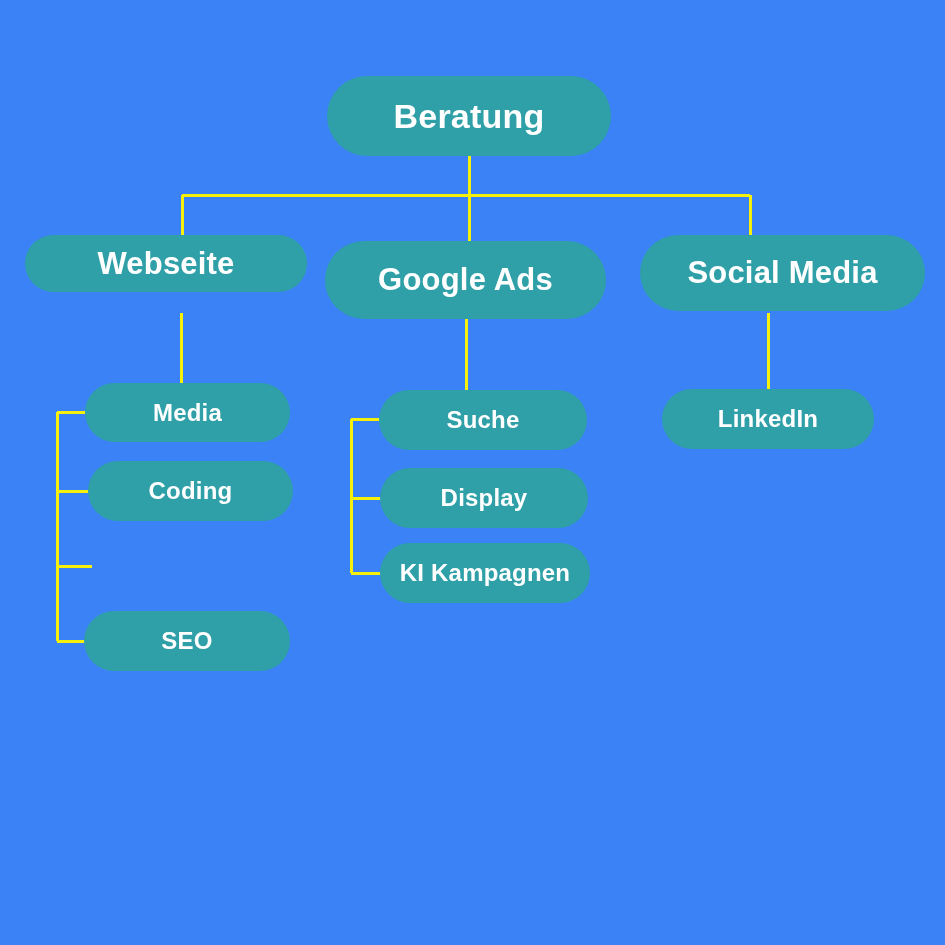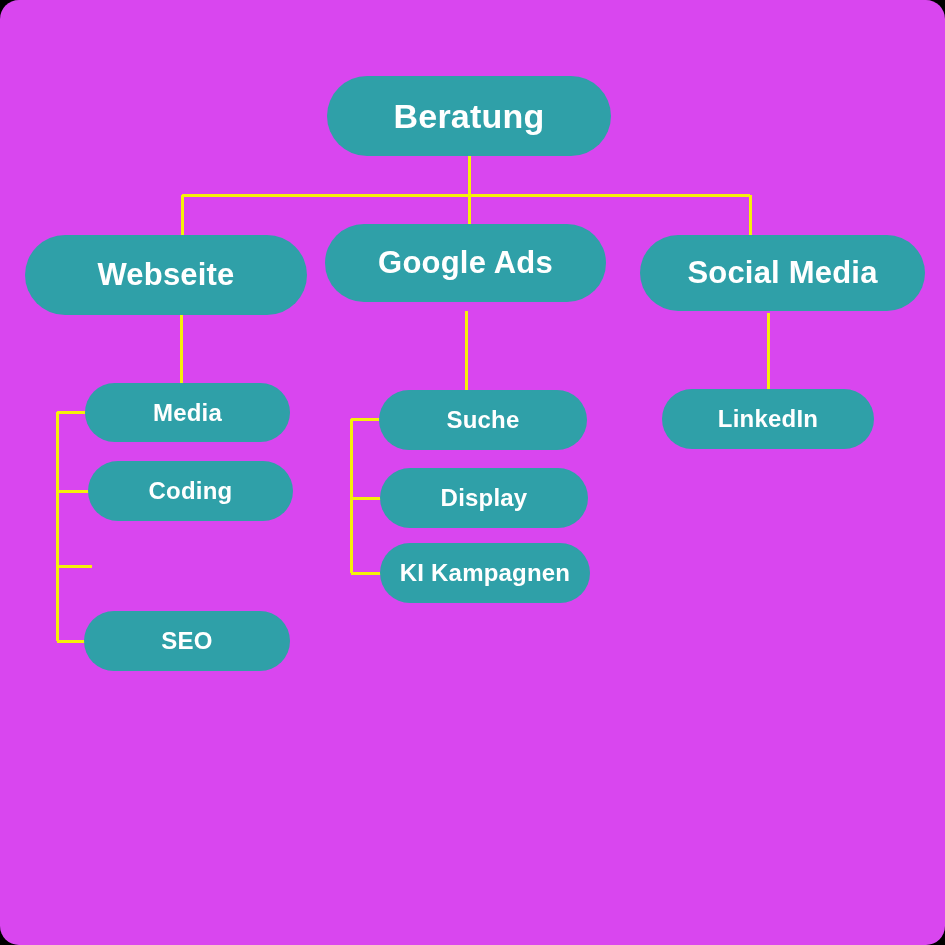--- a/index.html
+++ b/index.html
@@ -37,21 +37,21 @@
     white-space: nowrap;
     z-index: 2;
   }
   .level-1 { font-size: 34px; }
   .level-2 { font-size: 31px; }
   .level-3 { font-size: 24px; }
 </style>
 </head>
 <body style="background: rgb(0, 0, 0);">
 
-<div id="canvas" style="background: #d946ef; border-radius: 19px;">
+<div id="canvas" style="background: #3b82f6;">
 
   <svg id="edges" viewBox="0 0 945 945" xmlns="http://www.w3.org/2000/svg">
     <g fill="none" stroke="#F5F10A" stroke-width="3" shape-rendering="crispEdges">
 
       <path d="M 469 156 L 469 244" stroke="#F5F10A"></path>
 
       <path d="M 182 195 L 750 195" stroke="#F5F10A"></path>
       <path d="M 182 195 L 182 241" stroke="#F5F10A"></path>
       <path d="M 750 195 L 750 241" stroke="#F5F10A"></path>
 
@@ -69,25 +69,25 @@
       <path d="M 351 573 L 387 573" stroke="#F5F10A"></path>
 
       <path d="M 768 313 L 768 392" stroke="#F5F10A"></path>
     </g>
   </svg>
 
   <div class="node level-1" style="left: 327px; top: 76px; width: 284px; height: 80px; background: rgb(47, 160, 168); color: rgb(255, 255, 255);">
     <span>Beratung</span>
   </div>
 
-  <div class="node level-2" style="left: 25px; top: 235px; width: 282px; height: 80px; background: rgb(47, 160, 168); color: rgb(255, 255, 255);">
+  <div class="node level-2" style="left: 25px; top: 235px; width: 282px; height: 57px; background: rgb(47, 160, 168); color: rgb(255, 255, 255);">
     <span>Webseite</span>
   </div>
 
-  <div class="node level-2" style="left: 325px; top: 224px; width: 281px; height: 78px; background: rgb(47, 160, 168); color: rgb(255, 255, 255);">
+  <div class="node level-2" style="left: 325px; top: 241px; width: 281px; height: 78px; background: rgb(47, 160, 168); color: rgb(255, 255, 255);">
     <span>Google Ads</span>
   </div>
 
   <div class="node level-2" style="left: 640px; top: 235px; width: 285px; height: 76px; background: rgb(47, 160, 168); color: rgb(255, 255, 255);">
     <span>Social Media</span>
   </div>
 
   <div class="node level-3" style="left: 85px; top: 383px; width: 205px; height: 59px; background: rgb(47, 160, 168); color: rgb(255, 255, 255);">
     <span>Media</span>
   </div>

